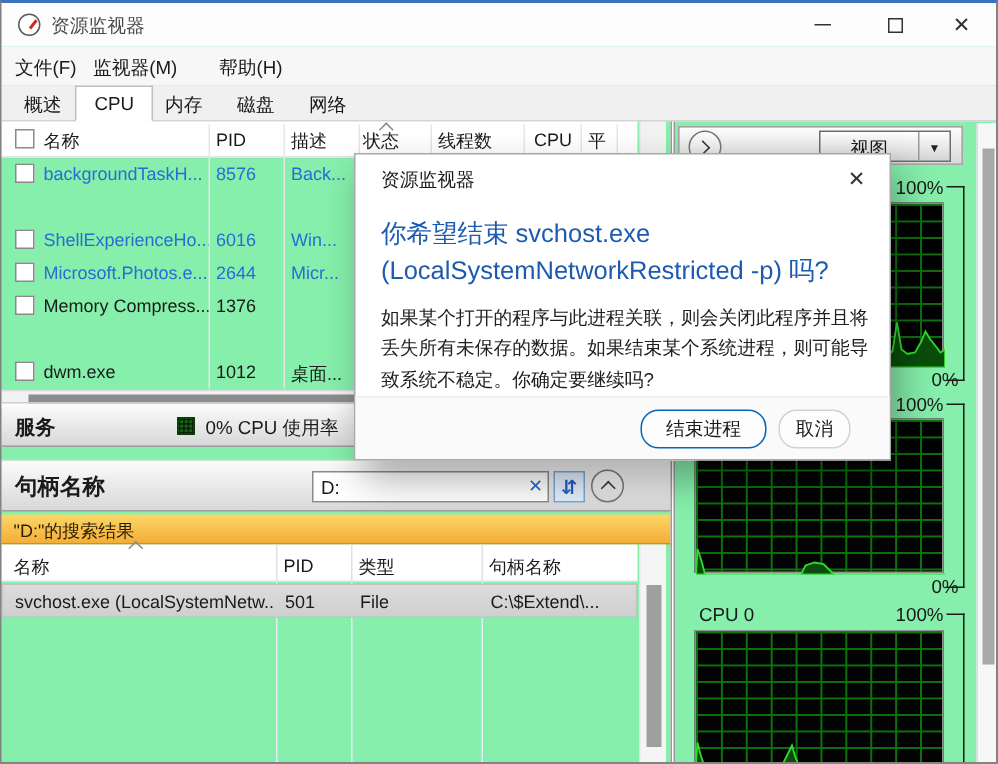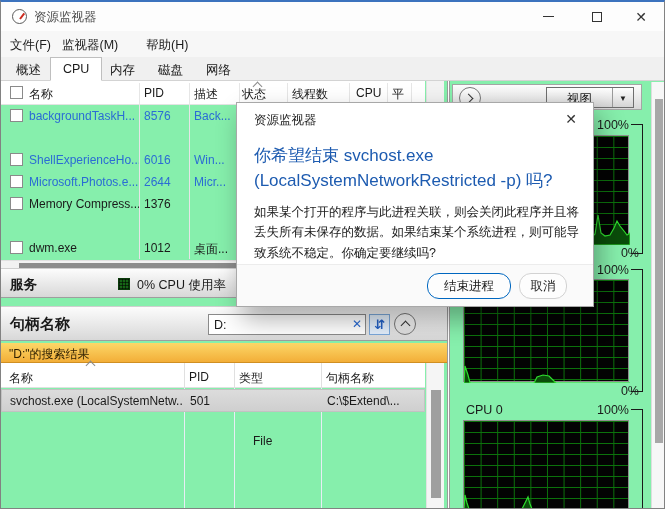--- a/index.html
+++ b/index.html
@@ -66,21 +66,21 @@
   .banner span{ position:absolute; left:8px; top:3px; font-size:12px; color:#2b1d00; }
   
   .htable-header{ position:absolute; left:0; top:361px; width:424px; height:25px; background:#fff; border-bottom:1px solid #e0e0e0; }
   .ht-sep{ position:absolute; top:361px; height:148px; width:1px; background:#e8edf5; }
   .ht-sep.hd{ background:#e0e0e0; height:25px; }
   .hcol{ position:absolute; top:368px; font-size:12px; }
   .hrow{ position:absolute; left:0; top:387px; width:424px; height:23px; background:linear-gradient(#dcdcdc,#cfcfcf); border:1px solid #c2c2c2; }
   .hrow .cell{ top:4px; }
   .hc-name{ left:8px; width:172px; }
   .hc-pid{ left:188px; }
-  .hc-type{ left:251px;margin-top:40px; }
+  .hc-type{ left:238px; }
   .hc-handle{ left:325px; width:96px; }
   .handles-vscroll{ position:absolute; left:425px; top:361px; width:18px; height:147px; background:#f5f5f5; border-left:1px solid #e3e3e3; }
   .handles-vscroll .thumb{ position:absolute; left:4px; top:27px; width:10px; height:108px; background:#9f9f9f; }
   
   .pane-divider{ position:absolute; left:446px; top:79px; width:3px; height:430px; background:#fff; border-left:1px solid #9b9b9b; border-right:1px solid #9b9b9b; }
   
   .rtoolbar{ position:absolute; left:451px; top:82px; width:190px; height:26px; background:linear-gradient(#fdfdfd,#d8d8d8); border:1px solid #a5a5a5; }
   .expand-btn{ left:6px; top:2px; }
   .expand-btn .chev{ transform:rotate(135deg); left:5px; top:7px; }
   .view-btn{ position:absolute; left:93px; top:2px; width:88px; height:21px; background:linear-gradient(#fefefe,#d5d5d5); border:1px solid #6e6e6e; display:flex; }

